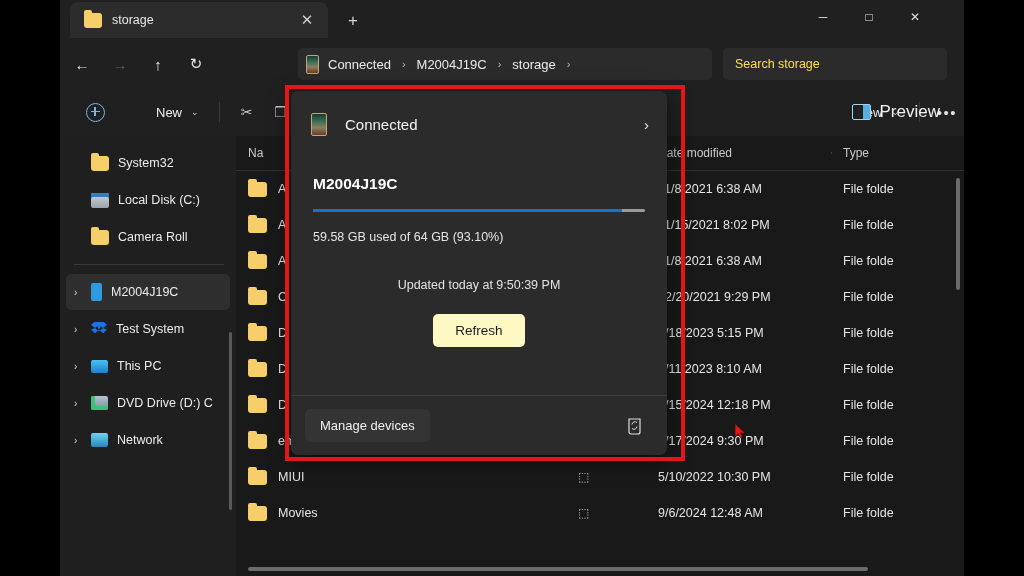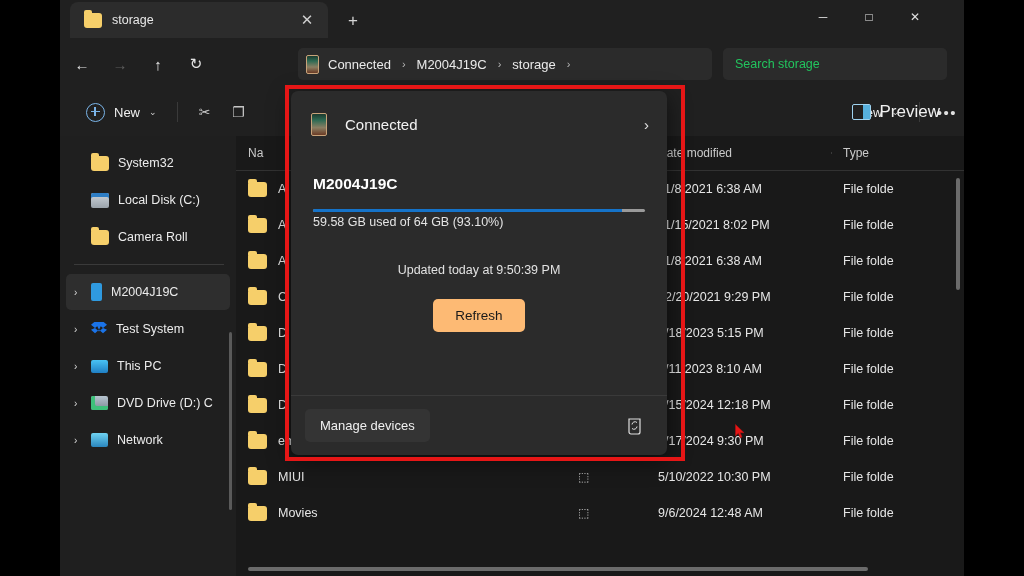--- a/index.html
+++ b/index.html
@@ -22,30 +22,30 @@
   
   #addressbar{position:relative;height:48px;background:#202020;display:flex;align-items:center;}
   .navbtn{width:32px;height:32px;margin-left:6px;display:flex;align-items:center;justify-content:center;color:#e3e3e3;font-size:15px;border-radius:5px;flex:none;}
   .navbtn.disabled{color:#5e5e5e;}
   #crumbbox{position:absolute;left:238px;top:8px;width:414px;height:32px;background:#2b2b2b;border-radius:5px;display:flex;align-items:center;padding:0 8px;box-sizing:border-box;}
   .phone-ic{width:11px;height:17px;border:1.3px solid #c8a37a;border-radius:2px;flex:none;margin-right:9px;
     background:linear-gradient(#1b3a2e,#2f6b54 30%,#8a7f63 65%,#6b3b25);}
   .crumb{color:#eaeaea;font-size:13px;white-space:nowrap;}
   .crumb-sep{color:#b9b9b9;font-size:11px;margin:0 11px;}
   #searchbox{position:absolute;left:663px;top:8px;width:224px;height:32px;background:#2b2b2b;border-radius:5px;display:flex;align-items:center;padding:0 12px;box-sizing:border-box;}
-  #searchbox span{color:#22c55e;font-size:12.5px;}
+  #searchbox span{color:#fde047;font-size:12.5px;}
 
   
   #commandbar{position:relative;height:48px;background:#202020;display:flex;align-items:center;padding-left:16px;box-sizing:border-box;}
   #newbtn{display:flex;align-items:center;height:32px;padding:0 10px;border-radius:5px;}
   .plus-circle{width:17px;height:17px;border-radius:50%;border:1.4px solid #7ab4e8;position:relative;flex:none;margin-right:9px;}
   .plus-circle:before,.plus-circle:after{content:"";position:absolute;background:#7ab4e8;}
   .plus-circle:before{left:3.5px;top:7.4px;width:9px;height:1.4px;}
   .plus-circle:after{top:3.5px;left:7.4px;height:9px;width:1.4px;}
-  #newbtn .lbl{color:#f0f0f0;font-size:13px;}
+  #newbtn .lbl{color:#f0f0f0;font-size:13px;margin-left:42px;}
   .chev-sm{color:#cfcfcf;font-size:9px;margin-left:9px;}
   .cbdiv{width:1px;height:20px;background:#3a3a3a;margin:0 10px;}
   .cbicon{width:34px;height:32px;display:flex;align-items:center;justify-content:center;color:#c6c6c6;font-size:14px;border-radius:5px;}
   #viewbtn{display:flex;align-items:center;height:32px;padding:0 10px;border-radius:5px;color:#f0f0f0;font-size:13px;}
   #dotsbtn{width:34px;height:32px;display:flex;align-items:center;justify-content:center;color:#e0e0e0;font-size:15px;letter-spacing:1.5px;border-radius:5px;}
   #previewbtn{position:absolute;right:14px;display:flex;align-items:center;height:32px;padding:0 10px;border-radius:5px;}
   #previewbtn .lbl{color:#f0f0f0;font-size:17px;margin-left:9px;}
   .prev-ic{width:17px;height:14px;border:1.3px solid #9fd3f0;border-radius:2px;position:relative;flex:none;}
   .prev-ic:after{content:"";position:absolute;right:0;top:0;bottom:0;width:7px;background:#56b0dd;}
 
@@ -83,23 +83,23 @@
   #highlight{position:absolute;left:285px;top:85px;width:400px;height:376px;border:4px solid #e61616;box-sizing:border-box;pointer-events:none;z-index:40;}
   #flyout{position:absolute;left:291px;top:91px;width:376px;height:364px;background:#2b2b2b;border-radius:7px;z-index:30;box-shadow:0 6px 22px rgba(0,0,0,.55);overflow:hidden;display:flex;flex-direction:column;}
   #fly-head{height:66px;display:flex;align-items:center;padding:0 18px 0 20px;box-sizing:border-box;}
   #fly-head .phone-ic{width:14px;height:21px;margin-right:18px;}
   #fly-head .lbl{color:#f2f2f2;font-size:15px;flex:1;}
   #fly-head .chev{color:#e2e2e2;font-size:15px;}
   #fly-body{flex:1;padding:18px 22px 0 22px;box-sizing:border-box;}
   #dev-name{color:#fff;font-size:15.5px;font-weight:bold;margin-bottom:16px;}
   #bar-track{height:3px;background:#9a9a9a;border-radius:2px;overflow:hidden;}
   #bar-fill{height:100%;background:#1573c9;}
-  #usage{color:#e4e4e4;font-size:12.5px;margin-top:3px;}
+  #usage{color:#e4e4e4;font-size:12.5px;margin-top:18px;}
   #updated{color:#e2e2e2;font-size:12.5px;text-align:center;margin-top:34px;}
-  #refresh{display:block;margin:22px auto 0 auto;background:#fdba74;color:#1a1a1a;font-size:13.5px;border:none;border-radius:5px;padding:9px 22px;font-family:inherit;}
+  #refresh{display:block;margin:22px auto 0 auto;background:#fef9c3;color:#1a1a1a;font-size:13.5px;border:none;border-radius:5px;padding:9px 22px;font-family:inherit;}
   #fly-foot{height:60px;border-top:1px solid #3a3a3a;display:flex;align-items:center;justify-content:space-between;padding:0 18px 0 14px;box-sizing:border-box;}
   #manage{background:#343434;color:#f0f0f0;font-size:13px;border:none;border-radius:5px;padding:9px 15px;font-family:inherit;}
   #bin{width:30px;height:30px;display:flex;align-items:center;justify-content:center;color:#e0e0e0;}
   #cursor{position:absolute;left:735px;top:424px;z-index:60;}
 </style>
 </head>
 <body>
 
 <div id="screen">
   <div id="window">

